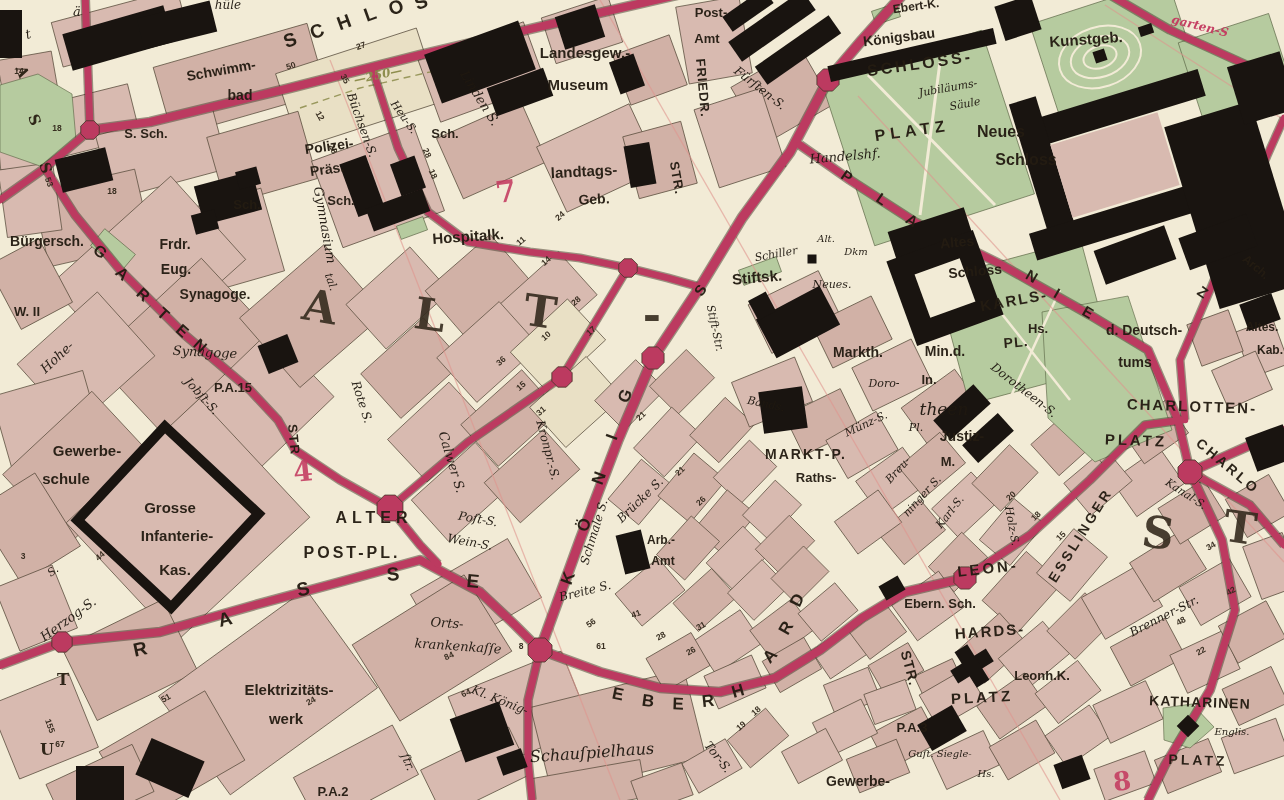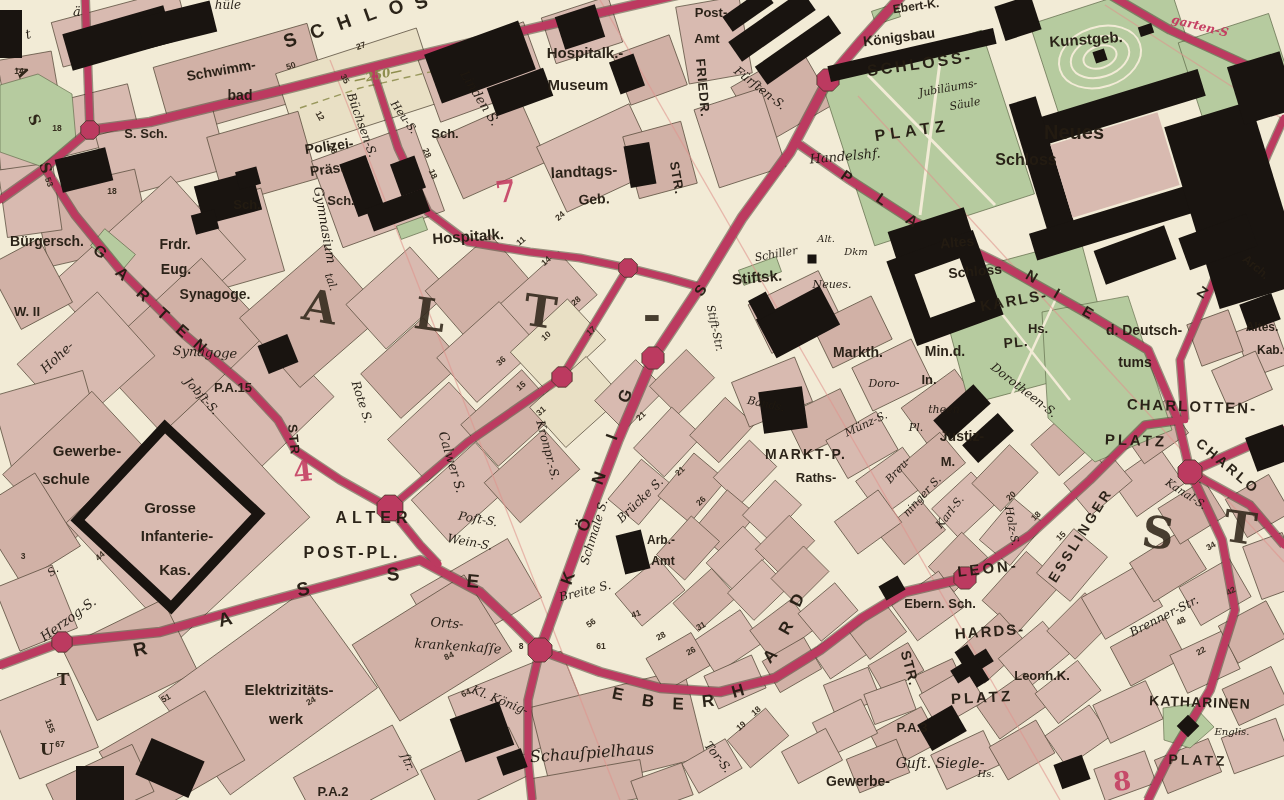--- a/index.html
+++ b/index.html
@@ -363,31 +363,31 @@
       <div class="lbl k-lts" style="left: 34px; top: 120px; font-size: 15px; --r: 72deg;">S</div>
       <div class="lbl k-lts" style="left: 45px; top: 168px; font-size: 15px; --r: 74deg;">S</div>
       <div class="lbl k-bld" style="left: 221px; top: 70px; font-size: 14px; --r: -10deg;">Schwimm-</div>
       <div class="lbl k-bld" style="left: 240px; top: 95px; font-size: 14px; --r: 0deg;">bad</div>
       <div class="lbl k-bld" style="left: 146px; top: 133px; font-size: 13px; --r: 0deg;">S. Sch.</div>
       <div class="lbl k-bld" style="left: 247px; top: 204px; font-size: 13px; --r: 0deg;">Sch.</div>
       <div class="lbl k-bld" style="left: 341px; top: 200px; font-size: 13px; --r: 0deg;">Sch.</div>
       <div class="lbl k-bld" style="left: 445px; top: 133px; font-size: 13px; --r: 0deg;">Sch.</div>
       <div class="lbl k-bld" style="left: 329px; top: 146px; font-size: 14px; --r: -8deg;">Polizei-</div>
       <div class="lbl k-bld" style="left: 327px; top: 169px; font-size: 14px; --r: -8deg;">Präs.</div>
-      <div class="lbl k-bld" style="left: 585px; top: 52px; font-size: 15px; --r: 0deg;">Hospitalk.-</div>
+      <div class="lbl k-bld" style="left: 585px; top: 52px; font-size: 15px; --r: 0deg;">Landesgew.-</div>
       <div class="lbl k-bld" style="left: 578px; top: 84px; font-size: 15px; --r: 0deg;">Museum</div>
       <div class="lbl k-bld" style="left: 584px; top: 171px; font-size: 15px; --r: -3deg;">landtags-</div>
       <div class="lbl k-bld" style="left: 594px; top: 199px; font-size: 14px; --r: -3deg;">Geb.</div>
       <div class="lbl k-bld" style="left: 468px; top: 236px; font-size: 15px; --r: -4deg;">Hospitalk.</div>
       <div class="lbl k-bld" style="left: 711px; top: 12px; font-size: 13px; --r: 0deg;">Post-</div>
       <div class="lbl k-bld" style="left: 707px; top: 38px; font-size: 13px; --r: 0deg;">Amt</div>
       <div class="lbl k-bld" style="left: 916px; top: 6px; font-size: 12px; --r: -8deg;">Ebert-K.</div>
       <div class="lbl k-bld" style="left: 899px; top: 37px; font-size: 14px; --r: -7deg;">Königsbau</div>
       <div class="lbl k-bld" style="left: 1086px; top: 39px; font-size: 15px; --r: -4deg;">Kunstgeb.</div>
-      <div class="lbl k-bld" style="left: 1074px; top: 132px; font-size: 20px; --r: 0deg;">Neues</div>
+      <div class="lbl k-bld" style="left: 1001px; top: 132px; font-size: 16px; --r: 0deg;">Neues</div>
       <div class="lbl k-bld" style="left: 1026px; top: 160px; font-size: 16px; --r: 0deg;">Schloss</div>
       <div class="lbl k-bld" style="left: 957px; top: 242px; font-size: 14px; --r: -5deg;">Altes</div>
       <div class="lbl k-bld" style="left: 975px; top: 271px; font-size: 14px; --r: -5deg;">Schloss</div>
       <div class="lbl k-bld" style="left: 757px; top: 277px; font-size: 15px; --r: -5deg;">Stiftsk.</div>
       <div class="lbl k-bld" style="left: 858px; top: 352px; font-size: 14px; --r: 0deg;">Markth.</div>
       <div class="lbl k-bld" style="left: 945px; top: 351px; font-size: 14px; --r: 0deg;">Min.d.</div>
       <div class="lbl k-bld" style="left: 929px; top: 379px; font-size: 13px; --r: 0deg;">In.</div>
       <div class="lbl k-bld" style="left: 962px; top: 436px; font-size: 14px; --r: 0deg;">Justiz-</div>
       <div class="lbl k-bld" style="left: 948px; top: 461px; font-size: 13px; --r: 0deg;">M.</div>
       <div class="lbl k-bld" style="left: 1038px; top: 328px; font-size: 13px; --r: 0deg;">Hs.</div>
@@ -448,31 +448,31 @@
       <div class="lbl k-st" style="left: 594px; top: 532px; font-size: 12px; --r: -73deg;">Schmale S.</div>
       <div class="lbl k-st" style="left: 640px; top: 500px; font-size: 12px; --r: -44deg;">Brücke S.</div>
       <div class="lbl k-st" style="left: 718px; top: 757px; font-size: 12px; --r: 52deg;">Tor-S.</div>
       <div class="lbl k-st" style="left: 715px; top: 328px; font-size: 11px; --r: 78deg;">Stift-Str.</div>
       <div class="lbl k-st" style="left: 766px; top: 404px; font-size: 11px; --r: 12deg;">Bands.</div>
       <div class="lbl k-st" style="left: 776px; top: 254px; font-size: 11px; --r: -10deg;">Schiller</div>
       <div class="lbl k-st" style="left: 826px; top: 239px; font-size: 10px; --r: 0deg;">Alt.</div>
       <div class="lbl k-st" style="left: 856px; top: 252px; font-size: 10px; --r: 0deg;">Dkm</div>
       <div class="lbl k-st" style="left: 832px; top: 284px; font-size: 11px; --r: 0deg;">Neues.</div>
       <div class="lbl k-st" style="left: 884px; top: 383px; font-size: 11px; --r: 0deg;">Doro-</div>
-      <div class="lbl k-st" style="left: 944px; top: 409px; font-size: 11px; --r: 0deg;">theen</div>
+      <div class="lbl k-st" style="left: 944px; top: 409px; font-size: 17px; --r: 0deg;">theen</div>
       <div class="lbl k-st" style="left: 916px; top: 427px; font-size: 11px; --r: 0deg;">Pl.</div>
       <div class="lbl k-st" style="left: 1024px; top: 390px; font-size: 12px; --r: 38deg;">Dorotheen-S.</div>
       <div class="lbl k-st" style="left: 866px; top: 424px; font-size: 11px; --r: -25deg;">Münz-S.</div>
       <div class="lbl k-st" style="left: 950px; top: 512px; font-size: 11px; --r: -52deg;">Karl-S.</div>
       <div class="lbl k-st" style="left: 898px; top: 470px; font-size: 11px; --r: -48deg;">Breu-</div>
       <div class="lbl k-st" style="left: 922px; top: 496px; font-size: 11px; --r: -48deg;">ninger S.</div>
       <div class="lbl k-st" style="left: 1012px; top: 526px; font-size: 11px; --r: 80deg;">Holz-S.</div>
       <div class="lbl k-st" style="left: 1186px; top: 494px; font-size: 11px; --r: 33deg;">Kanal-S.</div>
       <div class="lbl k-st" style="left: 1164px; top: 616px; font-size: 12px; --r: -27deg;">Brenner-Str.</div>
-      <div class="lbl k-st" style="left: 940px; top: 754px; font-size: 14px; margin-top: 9px; --r: 0deg;">Guſt. Siegle-</div>
+      <div class="lbl k-st" style="left: 940px; top: 754px; font-size: 10px; --r: 0deg;">Guſt. Siegle-</div>
       <div class="lbl k-st" style="left: 986px; top: 774px; font-size: 10px; --r: 0deg;">Hs.</div>
       <div class="lbl k-st" style="left: 1232px; top: 732px; font-size: 10px; --r: 0deg;">Englis.</div>
       <div class="lbl k-rst" style="left: 1200px; top: 26px; font-size: 12px; --r: 14deg;">garten-S</div>
       <div class="lbl k-red" style="left: 506px; top: 192px; font-size: 30px; --r: -8deg;">7</div>
       <div class="lbl k-red" style="left: 303px; top: 472px; font-size: 28px; --r: -6deg;">4</div>
       <div class="lbl k-red" style="left: 1122px; top: 781px; font-size: 26px; --r: -6deg;">8</div>
       <div class="lbl k-cont" style="left: 378px; top: 75px; font-size: 12px; --r: -12deg;">—250—</div>
       <div class="lbl k-num" style="left: 361px; top: 46px; font-size: 8.5px; --r: -18deg;">27</div>
       <div class="lbl k-num" style="left: 291px; top: 66px; font-size: 8.5px; --r: -18deg;">50</div>
       <div class="lbl k-num" style="left: 345px; top: 79px; font-size: 8.5px; --r: 60deg;">35</div>

